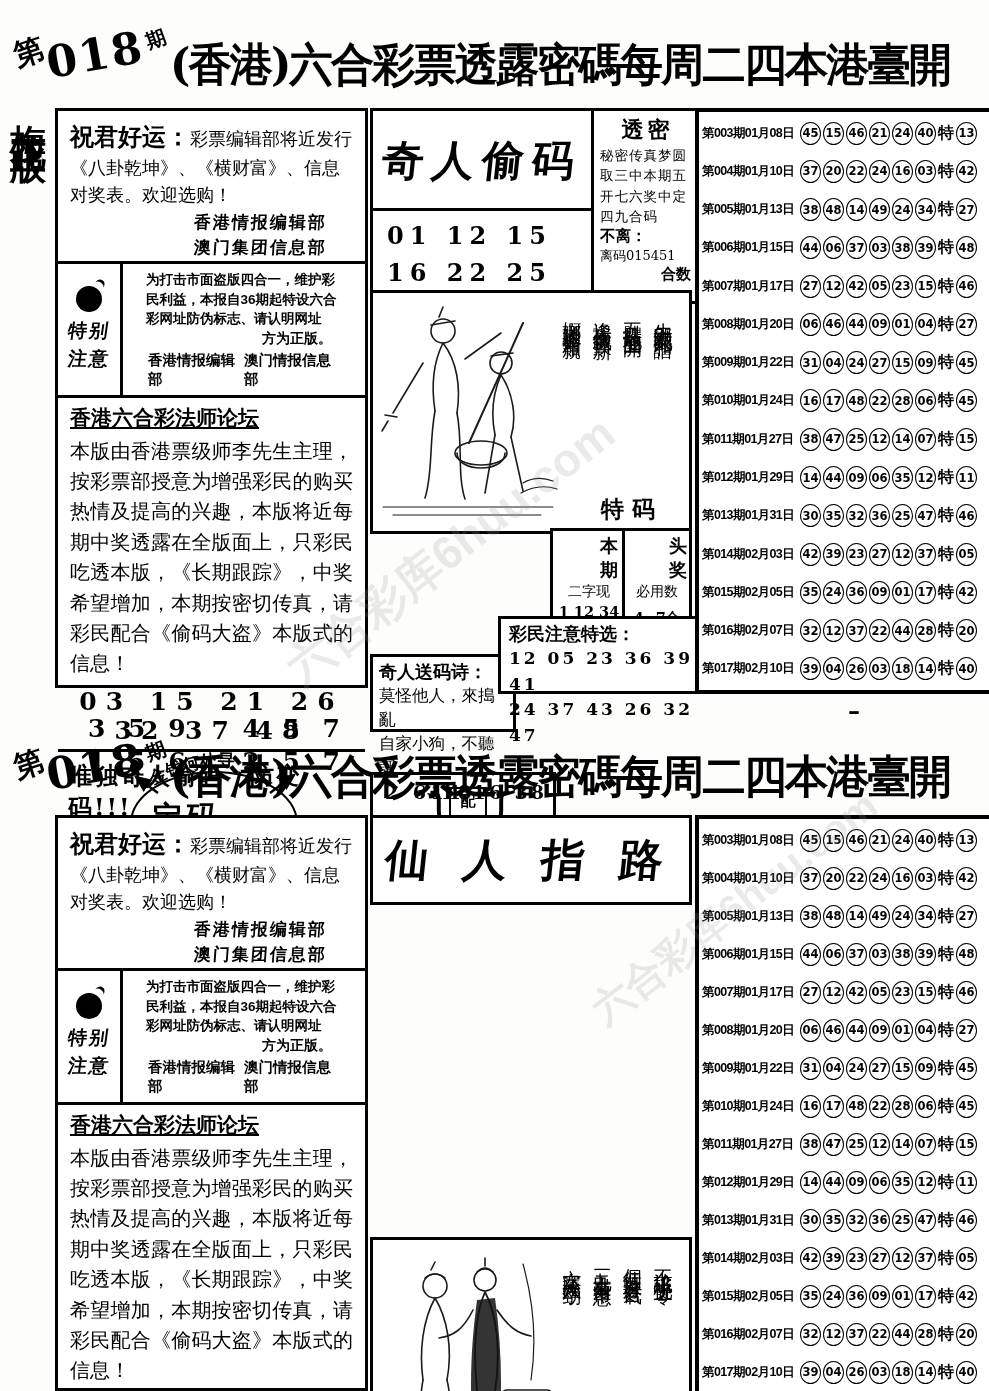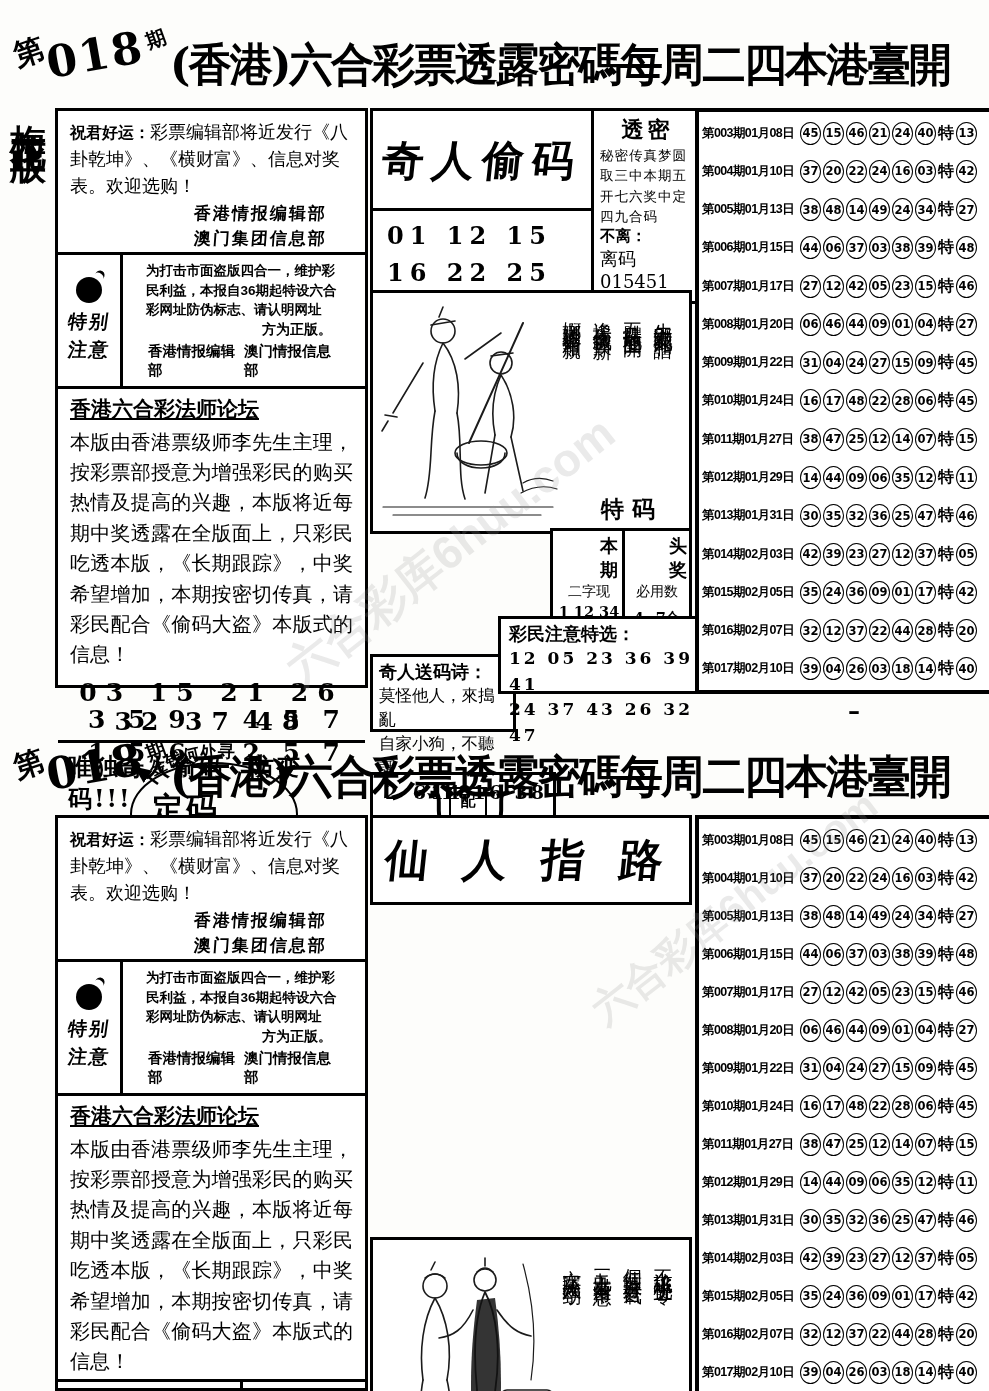--- a/index.html
+++ b/index.html
@@ -12,21 +12,21 @@
   
   .header{position:absolute;left:14px;width:970px;height:78px;white-space:nowrap;}
   .issue-prefix{display:inline-block;font:bold 30px "DejaVu Serif",serif;transform:rotate(-18deg);vertical-align:18px;}
   .issue-no{display:inline-block;font:bold 44px "DejaVu Serif",serif;transform:rotate(-10deg);letter-spacing:2px;vertical-align:10px;margin:0 2px;}
   .issue-suffix{display:inline-block;font:bold 20px "DejaVu Serif",serif;transform:rotate(-20deg);vertical-align:34px;}
   .main-title{font:bold 45px "DejaVu Serif",serif;letter-spacing:-2px;display:inline-block;transform:scaleX(.96);transform-origin:left;}
   .side-label{position:absolute;left:4px;top:96px;writing-mode:vertical-rl;font:bold 36px "DejaVu Serif",serif;letter-spacing:8px;}
   
   .leftcol{display:flex;flex-direction:column;background:#fff;}
   .greet{padding:8px 12px 2px 12px;font-size:18px;line-height:1.5;}
-  .greet b{font-size:16px;}
+  .greet b{font-size:24px;}
   .sig{text-align:right;font:bold 17px "DejaVu Serif",serif;letter-spacing:2px;transform:skewX(-4deg);padding:2px 26px 0 0;}
   .notice{border-top:3px solid #000;display:flex;}
   .notice-label{width:62px;border-right:3px solid #000;display:flex;flex-direction:column;align-items:center;justify-content:center;gap:2px;padding:4px 0;}
   .notice-label .txt{font:bold 19px "DejaVu Serif",serif;transform:skewX(-8deg);letter-spacing:2px;}
   .bomb{width:26px;height:26px;background:#000;border-radius:50%;position:relative;margin-bottom:4px;}
   .bomb:before{content:"";position:absolute;left:18px;top:-7px;width:10px;height:10px;border-top:3px solid #000;border-radius:50%;transform:rotate(35deg);}
   .notice-body{flex:1;padding:6px 23px;font:bold 13.5px "Liberation Sans",sans-serif;line-height:1.45;}
   .notice-right{text-align:right;padding:1px 10px 0 0;font:bold 14px "Liberation Sans",sans-serif;}
   .notice-foot{display:flex;justify-content:space-between;font:bold 14.5px "Liberation Sans",sans-serif;padding:3px 2px 0 2px;}
   .forum{border-top:3px solid #000;padding:6px 12px 2px 12px;}
@@ -41,21 +41,21 @@
   .oval-suf{font:bold 17px "DejaVu Serif",serif;}
   .slogan{border-top:3px solid #000;margin-top:4px;padding:8px 10px;font:bold 24px "DejaVu Serif",serif;transform-origin:left;letter-spacing:2px;}
   
   .titlebox{display:flex;align-items:center;justify-content:center;background:#fff;}
   .brush{font-family:"DejaVu Serif",serif;font-weight:bold;}
   .qnums{padding:6px 14px;font:bold 24px "DejaVu Serif",serif;letter-spacing:6px;line-height:1.55;background:#fff;}
   .toumi{padding:4px 6px;background:#fff;font-family:"DejaVu Serif",serif;}
   .toumi .t{text-align:center;font:bold 22px "DejaVu Serif",serif;letter-spacing:4px;}
   .toumi .l{font-size:13.5px;line-height:1.5;letter-spacing:1px;}
   .toumi .bold{font-weight:bold;font-size:15.5px;}
-  .toumi .num{font-size:18px;}
+  .toumi .num{font-size:13px;}
   .toumi .r{text-align:right;font-weight:bold;font-size:15px;padding-right:4px;}
   .illu{position:relative;background:#fff;overflow:hidden;}
   .poem{position:absolute;top:14px;right:10px;writing-mode:vertical-rl;font:19px "DejaVu Serif",serif;letter-spacing:3px;line-height:1.6;height:190px;}
   .poem span{display:block;}
   .teima{position:absolute;bottom:6px;right:26px;font:bold 23px "DejaVu Serif",serif;letter-spacing:8px;}
   .pairbox{position:relative;background:#fff;font:bold 19px "DejaVu Serif",serif;}
   .brace{position:absolute;font:44px "DejaVu Serif",serif;transform:scaleY(1.5);font-weight:normal;}
   .peibox{position:absolute;left:76px;top:12px;width:34px;height:64px;border:2px solid #000;text-align:center;font:bold 15px "DejaVu Serif",serif;line-height:1.35;padding-top:2px;}
   .smallbox{background:#fff;text-align:center;}
   .smallbox .t{font:bold 18px "Liberation Sans",sans-serif;letter-spacing:4px;padding-top:3px;padding-left:44px;}

